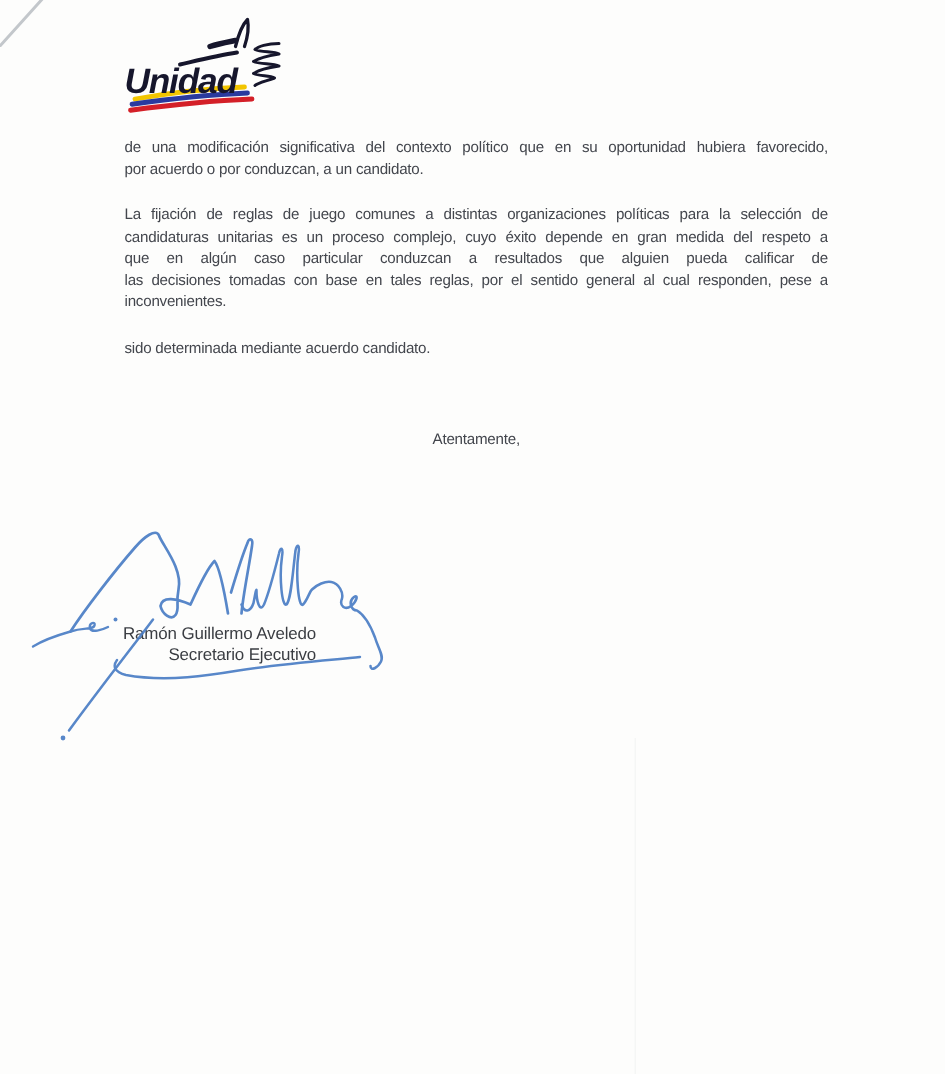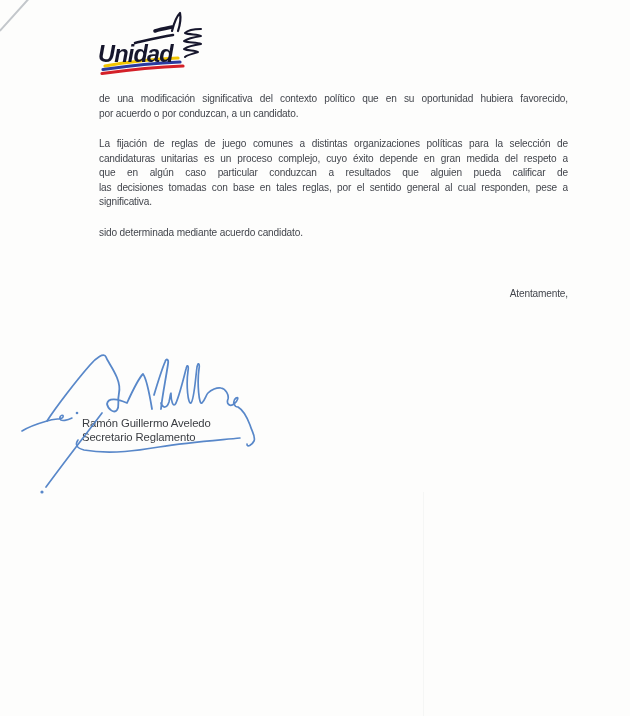--- a/index.html
+++ b/index.html
@@ -16,43 +16,42 @@
   
   .corner-line{
     position:absolute;left:-8px;top:13px;width:46px;height:2px;
     background:#c3c7cb;transform:rotate(-48deg);border-radius:2px;
   }
   .scan-seam{
     position:absolute;left:423px;top:492px;width:1px;height:224px;
     background:rgba(120,130,140,0.06);
   }
   
-  .logo{position:absolute;left:98px;top:10px;width:112px;height:70px;}
+  .logo{position:absolute;left:83px;top:10px;width:112px;height:70px;}
   .logo svg{position:absolute;left:0;top:0;}
   
   .letter-body{
     position:absolute;left:83px;top:92px;width:469px;
     font-size:10.1px;letter-spacing:-0.15px;
     color:#43464d;
-    margin-left:16px;
   }
   .paragraph{margin:0 0 16px 0;}
   .pline{
     line-height:14.5px;height:14.5px;
     text-align:justify;text-align-last:justify;
     white-space:normal;overflow:hidden;
   }
   .pline.last{text-align-last:left;}
   .closing{
-    margin-top:47px;line-height:14.5px;text-align:right;
+    margin-top:47px;line-height:14.5px;text-align:center;
   }
   
   .signer{
     position:absolute;left:82px;top:416px;
-    font-size:11.3px;line-height:14px;color:#3a3d42;letter-spacing:-0.1px;
+    font-size:11.3px;line-height:14px;color:#3a3d42;letter-spacing:-0.1px;text-align:right;
   }
   .sig-svg{
     position:absolute;left:16px;top:347px;width:250px;height:160px;
     pointer-events:none;z-index:5;
   }
 </style>
 </head>
 <body>
 
 <div class="page">
@@ -85,31 +84,31 @@
   <div class="letter-body">
     <div class="paragraph">
       <div class="pline">de una modificación significativa del contexto político que en su oportunidad hubiera favorecido,</div>
       <div class="pline last">por acuerdo o por conduzcan, a un candidato.</div>
     </div>
     <div class="paragraph">
       <div class="pline">La fijación de reglas de juego comunes a distintas organizaciones políticas para la selección de</div>
       <div class="pline">candidaturas unitarias es un proceso complejo, cuyo éxito depende en gran medida del respeto a</div>
       <div class="pline">que en algún caso particular conduzcan a resultados que alguien pueda calificar de</div>
       <div class="pline">las decisiones tomadas con base en tales reglas, por el sentido general al cual responden, pese a</div>
-      <div class="pline last">significativa.</div>
+      <div class="pline last">inconvenientes.</div>
     </div>
     <div class="paragraph">
       <div class="pline last">sido determinada mediante acuerdo candidato.</div>
     </div>
     <div class="closing">Atentamente,</div>
   </div>
 
   <div class="signer">
     <div>Ramón Guillermo Aveledo</div>
-    <div>Secretario Reglamento</div>
+    <div>Secretario Ejecutivo</div>
   </div>
 
   <svg class="sig-svg" viewBox="0 0 250 160">
     <g fill="none" stroke-linecap="round" stroke-linejoin="round" stroke="#4b7ec5" opacity="0.92">
 
       <path d="M6,84 C14,79 24,76 31,74 C40,71 46,73 47,70 C48,67 43,68 44,72 C45,75 52,73 56,71" stroke-width="1.6"></path>
 
       <path d="M31,74 C40,60 60,34 74,18 C80,11 88,5 90,10 C92,16 106,32 103,46 C101,56 104,59 101,63 C98,67 92,62 91,57 C92,50 102,52 111,56 C116,45 122,32 127,27 C131,32 134,50 136,62" stroke-width="1.8"></path>
       <path d="M138,48 C141,38 146,22 149,15 C150,11 153,12 152,17 C150,31 146,50 145,62" stroke-width="1.8"></path>
       <path d="M145,56 C147,62 151,61 153,55 C154,50 155,44 155,47 C155,53 157,62 160,56 C163,49 167,34 170,22 C171,17 173,18 172,24 C170,38 172,58 175,56 C178,53 179,36 181,20 C182,15 184,16 183,22 C181,36 183,59 186,56 C189,53 190,48 192,46 C195,43 201,40 205,41 C210,42 213,48 212,52 C210,57 214,60 218,57 C222,54 223,49 220,51 C216,54 218,60 222,60 C227,63 231,70 234,78 C236,85 240,90 238,94 C236,98 231,101 231,97" stroke-width="1.7"></path>

